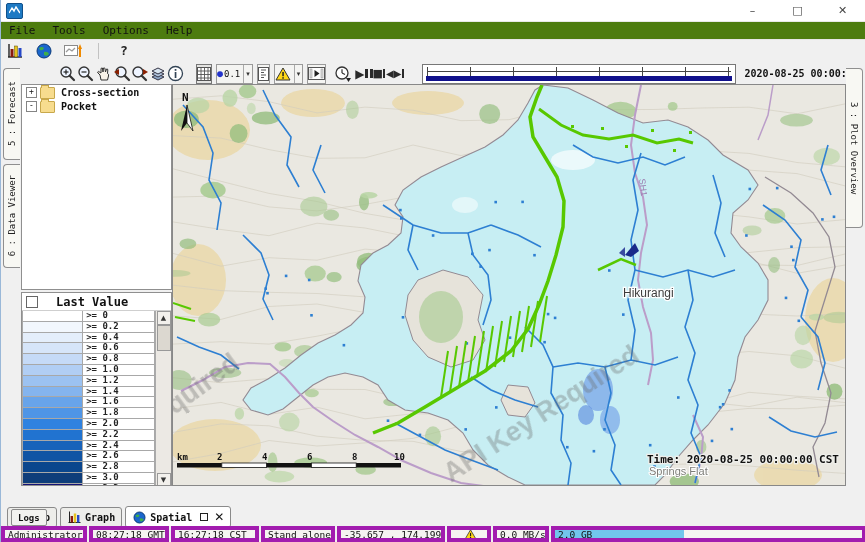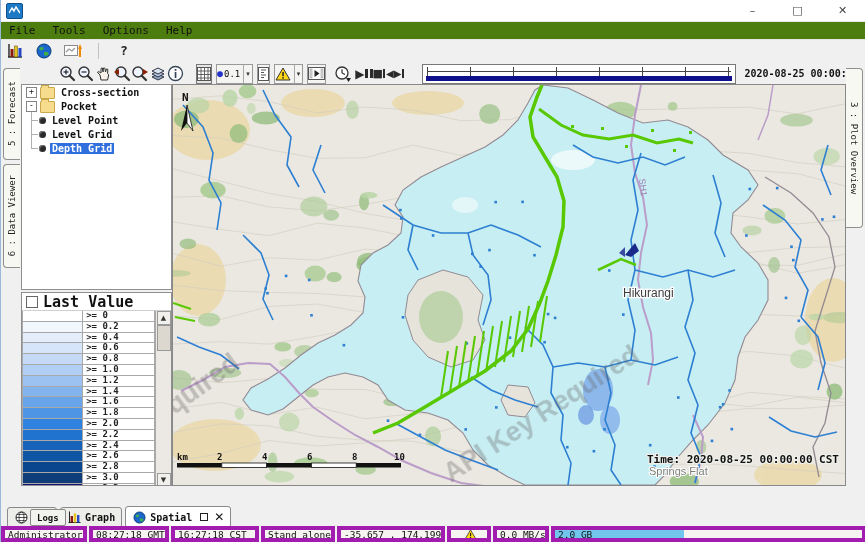--- a/index.html
+++ b/index.html
@@ -57,42 +57,42 @@
   .tree-children .vline{position:absolute;left:0;top:-2px;bottom:6px;width:1px;background:#b0b0b0;}
   .child-row{display:flex;align-items:center;height:13px;margin-top:1px;position:relative;padding-left:8px;}
   .child-row::before{content:"";position:absolute;left:0;top:6px;width:7px;height:1px;background:#b0b0b0;}
   .bullet{width:7px;height:7px;border-radius:50%;background:#2a2a2a;box-shadow:inset 1px 1px 1px #777;margin-right:4px;flex:none;}
   .tree-label{white-space:nowrap;padding:0 2px;}
   .tree-label.selected{background:#2f6fdd;color:#fff;}
   
   #legend-panel{position:absolute;left:20px;top:292px;width:151px;height:194px;background:#fff;border:1px solid #8f8f8f;box-sizing:border-box;overflow:hidden;}
   .legend-header{height:17px;display:flex;align-items:center;border-bottom:1px solid #cfcfcf;padding-left:4px;}
   .checkbox{width:10px;height:10px;border:1px solid #666;background:#fff;margin-right:5px;flex:none;}
-  .legend-header span{font-size:15px;font-weight:700;color:#111;}
+  .legend-header span{font-size:12px;font-weight:700;color:#111;margin-left:13px;}
   .legend-body{display:flex;height:176px;}
   .legend-list{flex:1;overflow:hidden;border-right:1px solid #aaa;}
   .legend-row{display:flex;height:10.8px;box-sizing:border-box;}
   .legend-swatch{width:46%;border:1px solid #a8a8a8;border-top:none;box-sizing:border-box;}
   .legend-label{width:54%;border:1px solid #a8a8a8;border-top:none;border-left:none;box-sizing:border-box;font-size:9px;font-weight:700;color:#222;padding-left:3px;line-height:9px;}
   .legend-scroll{width:15px;background:#ece9e4;display:flex;flex-direction:column;align-items:center;}
   .scroll-btn{width:14px;height:14px;border:1px solid #999;background:#f2f0ec;font-size:7px;text-align:center;line-height:12px;color:#333;box-sizing:border-box;font-family:"DejaVu Sans",sans-serif;}
   .scroll-track{flex:1;width:14px;position:relative;}
   .scroll-thumb{position:absolute;top:0;left:0;width:14px;height:26px;border:1px solid #999;background:#dcd8d0;box-sizing:border-box;}
   
   #map-area{position:absolute;left:171px;top:84px;width:674px;height:402px;border:1px solid #888;box-sizing:border-box;background:#eae8e1;}
   #map-area svg{display:block;}
   
   #bottom-tabbar{position:absolute;left:0;top:507px;width:100%;height:21px;display:flex;align-items:flex-end;padding-left:6px;box-sizing:border-box;gap:3px;}
   .btab{height:19px;border:1px solid #8a8a8a;border-radius:3px;background:#ededea;display:flex;align-items:center;padding:0 6px;gap:4px;font-size:10px;font-weight:700;color:#111;}
   .btab.active{background:#fff;height:20px;}
   .btab .mini{width:14px;height:14px;display:flex;align-items:center;justify-content:center;}
   .tab-restore{width:8px;height:8px;border:1.5px solid #222;box-sizing:border-box;margin-left:4px;}
   .tab-close{font-family:"DejaVu Sans",sans-serif;font-weight:700;font-size:12px;color:#111;margin-left:2px;line-height:10px;}
   #logs-row{position:absolute;left:0;top:508px;width:100%;height:17px;}
-  .logs-btn{position:absolute;left:29px;top:1px;height:15px;border:1px solid #8a8a8a;border-radius:2px;background:#f2f2ef;font-size:9px;font-weight:700;color:#111;display:flex;align-items:center;padding:0 6px;}
+  .logs-btn{position:absolute;left:10px;top:1px;height:15px;border:1px solid #8a8a8a;border-radius:2px;background:#f2f2ef;font-size:9px;font-weight:700;color:#111;display:flex;align-items:center;padding:0 6px;}
   
   #statusbar{position:absolute;left:0;top:526px;width:865px;height:16px;display:flex;gap:2px;background:#f0f0f0;}
   .seg{border:4px solid #a21caf;background:#f5f4f1;font-size:9.5px;color:#111;display:flex;align-items:center;padding-left:3px;box-sizing:border-box;white-space:nowrap;overflow:hidden;flex:none;}
   .seg.mem{position:relative;flex:1;}
   .mem-fill{position:absolute;left:0;top:0;bottom:0;width:42%;background:#72c6ec;}
   .mem-text{position:relative;z-index:1;}
 </style>
 </head>
 <body>
 
@@ -287,35 +287,20 @@
 <div id="tree-panel">
   <div class="tree-row">
     <div class="expander">+</div>
     <div class="folder"></div>
     <span class="tree-label">Cross-section</span>
   </div>
   <div class="tree-row">
     <div class="expander">-</div>
     <div class="folder"></div>
     <span class="tree-label">Pocket</span>
-  </div>
-  <div class="tree-children" style="margin-left:9px;">
-    <div class="vline"></div>
-    <div class="child-row">
-      <div class="bullet"></div>
-      <span class="tree-label">Level Point</span>
-    </div>
-    <div class="child-row">
-      <div class="bullet"></div>
-      <span class="tree-label">Level Grid</span>
-    </div>
-    <div class="child-row">
-      <div class="bullet"></div>
-      <span class="tree-label selected">Depth Grid</span>
-    </div>
   </div>
 </div>
 
 <div id="legend-panel">
   <div class="legend-header">
     <div class="checkbox"></div>
     <span>Last Value</span>
   </div>
   <div class="legend-body">
     <div class="legend-list" id="legend-list">

